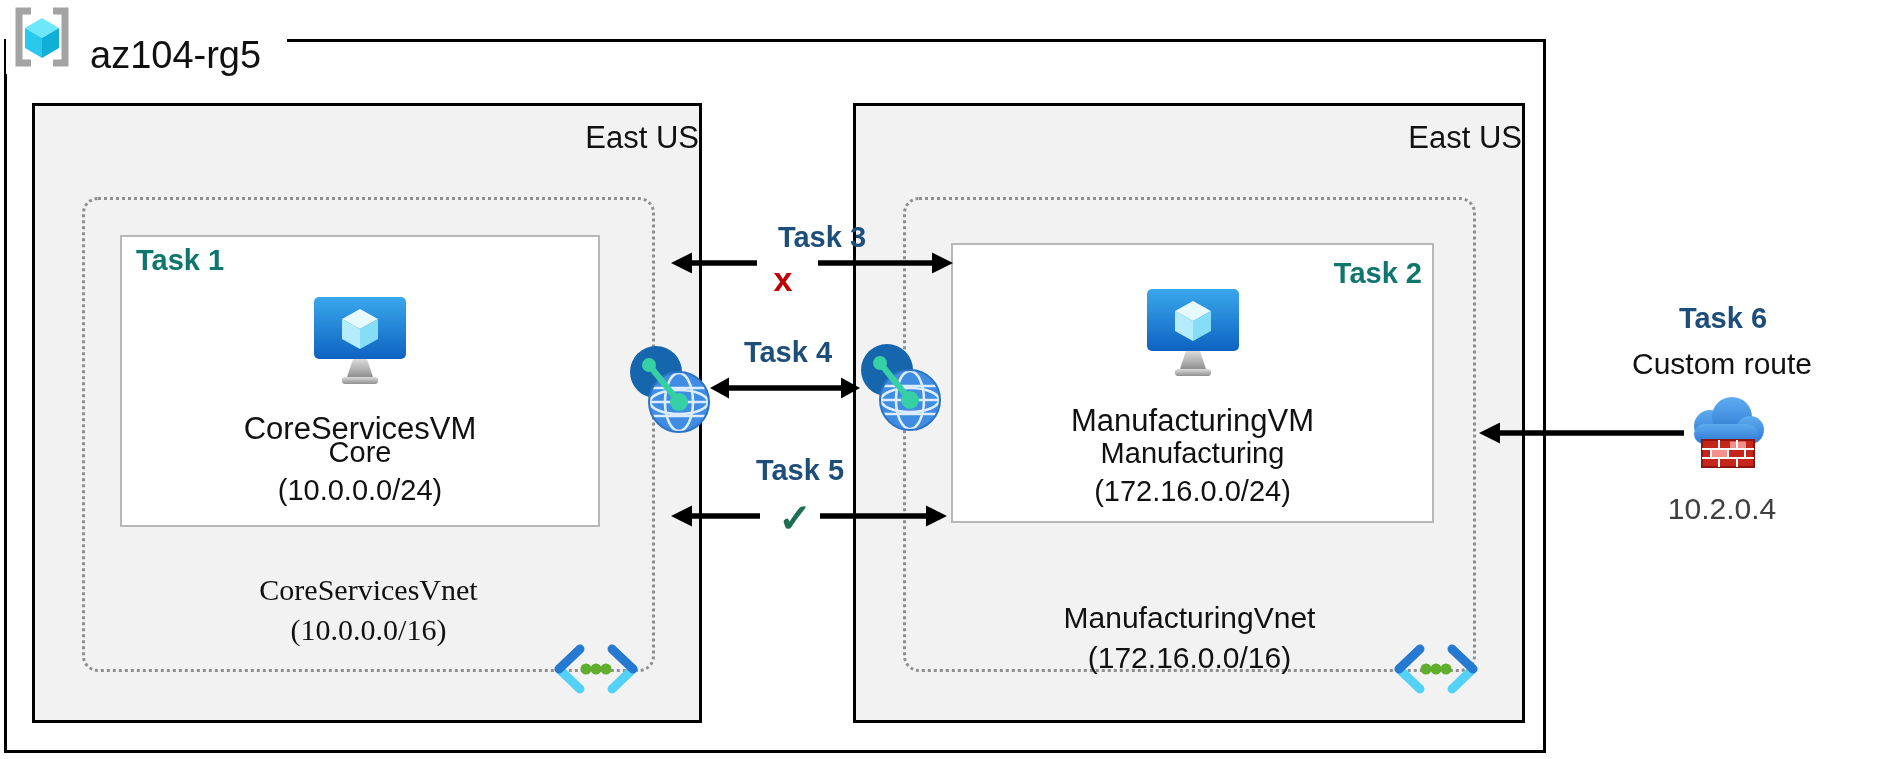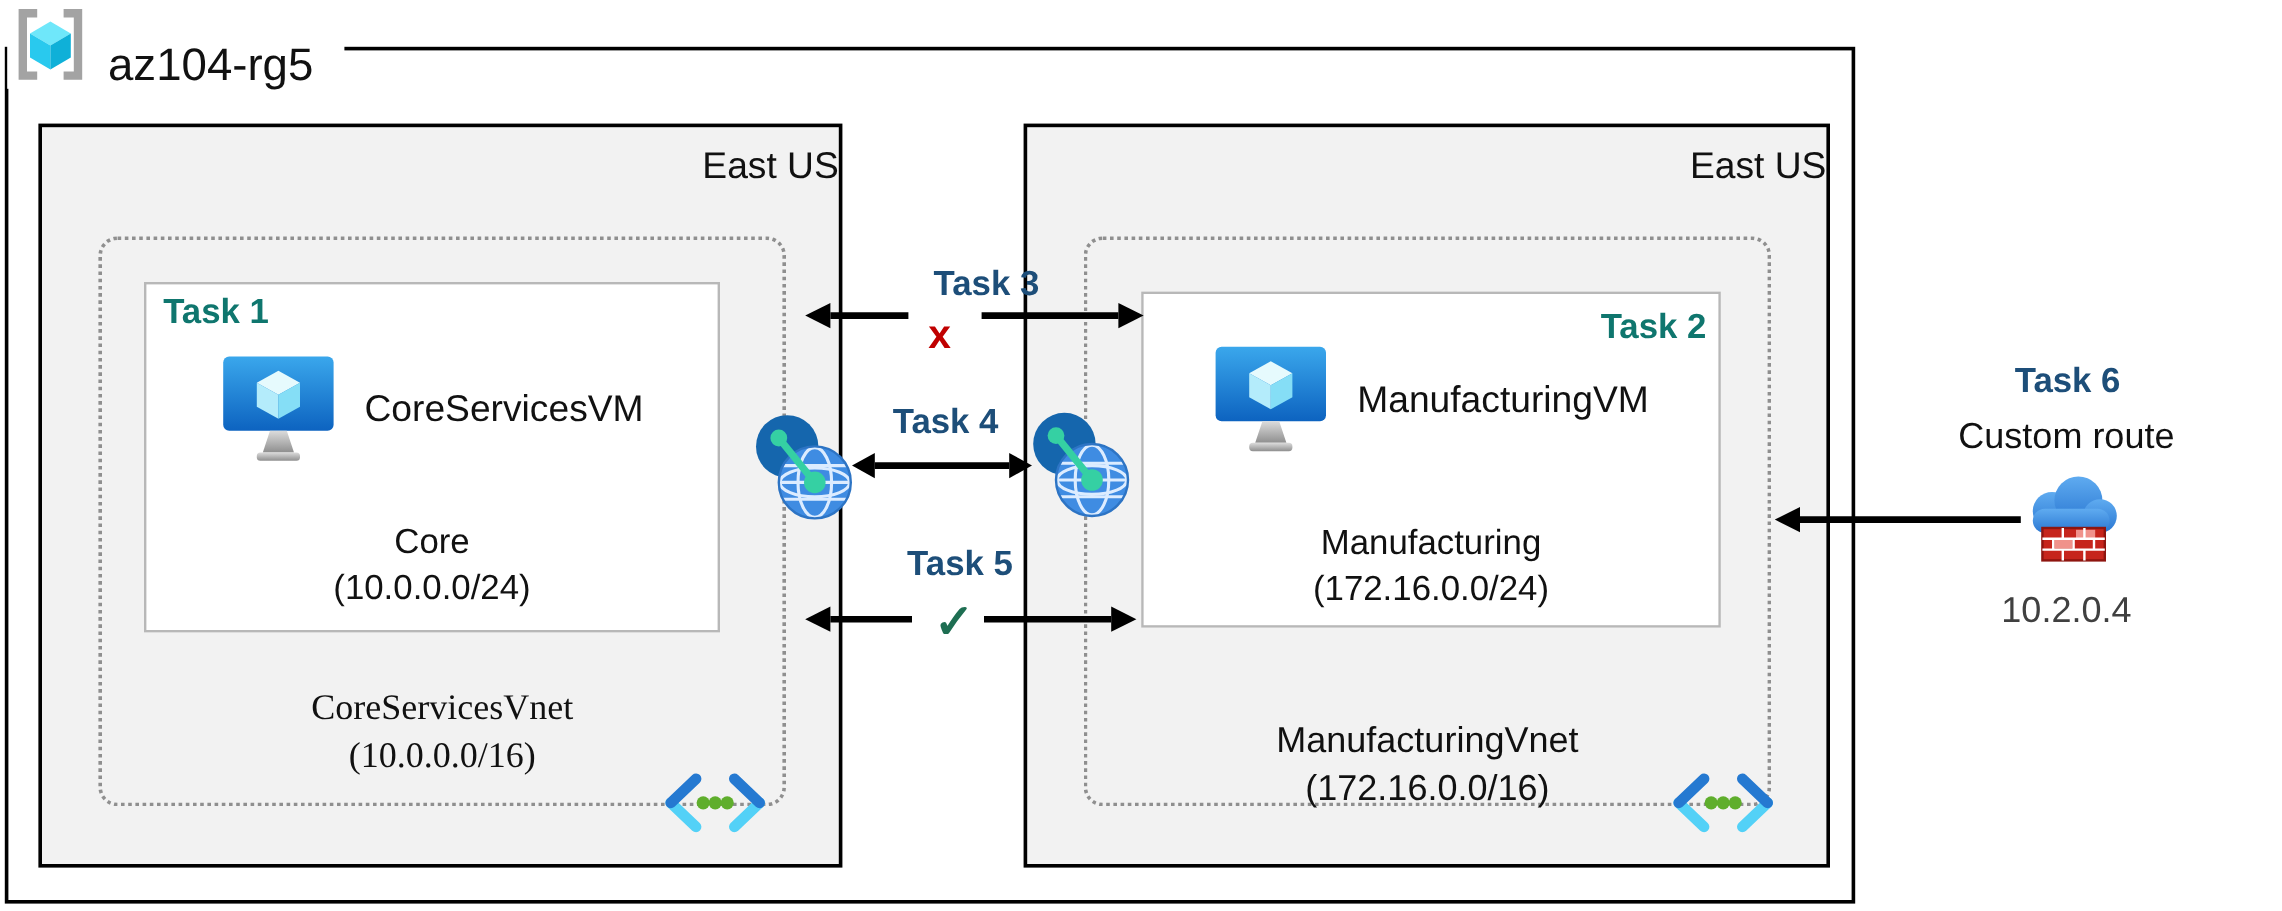--- a/index.html
+++ b/index.html
@@ -24,21 +24,21 @@
   .vnet-label{text-align:center;font-size:30px;line-height:40px;color:#111;}
   .vnet-label-left{left:82px;top:570px;width:573px;font-family:Liberation Serif, serif;}
   .vnet-label-right{left:903px;top:570px;width:573px;margin-top:28px;}
   
   .task-box{background:#fff;border:2px solid #b8b8b8;box-sizing:border-box;}
   .task1{left:120px;top:235px;width:480px;height:292px;}
   .task2{left:951px;top:243px;width:483px;height:280px;padding-left:11px;}
   .task-label{font-size:29px;font-weight:bold;color:#0f766e;position:absolute;}
   .task1 .task-label{top:7px;left:14px;}
   .task2 .task-label{top:12px;right:10px;}
-  .vm-row{position:absolute;left:0;width:100%;display:flex;justify-content:center;align-items:center;gap:24px;}
+  .vm-row{position:absolute;left:0;width:100%;display:flex;justify-content:center;align-items:center;gap:24px;flex-direction:column;}
   .task1 .vm-row{top:58px;}
   .task2 .vm-row{top:42px;}
   .vm-name{font-size:31px;color:#111;}
   .subnet-label{position:absolute;left:0;width:100%;text-align:center;font-size:29px;line-height:38px;color:#111;}
   .task1 .subnet-label{top:196px;}
   .task2 .subnet-label{top:189px;}
   
   .conn-label{font-size:29px;font-weight:bold;color:#1d4e79;transform:translateX(-50%);white-space:nowrap;}
   .mark-x{font-size:34px;font-weight:bold;color:#c00000;transform:translateX(-50%);}
   .mark-check{font-size:40px;font-weight:bold;color:#1e6e52;transform:translateX(-50%);}

